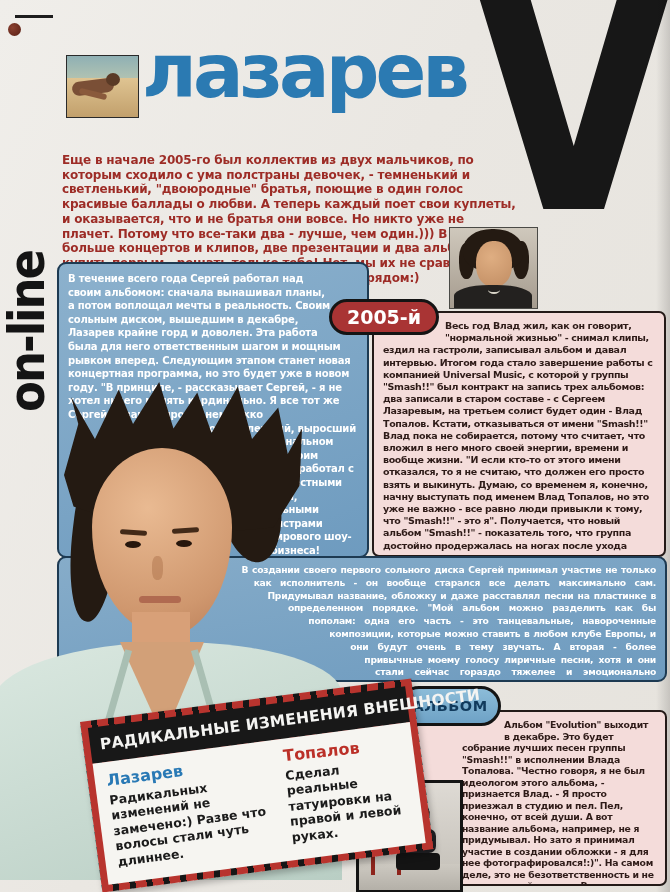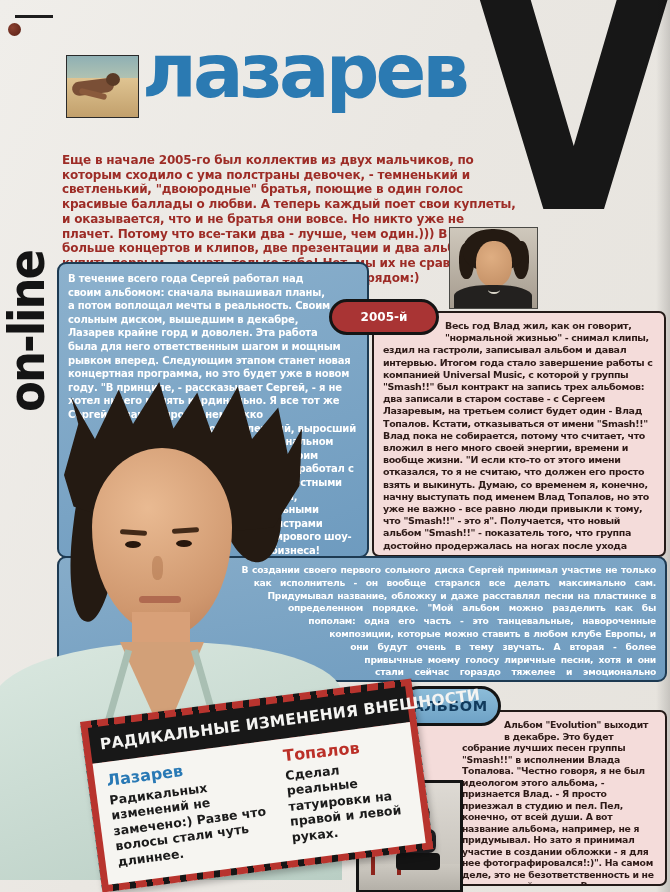--- a/index.html
+++ b/index.html
@@ -49,21 +49,21 @@
   .sbox{position:absolute;left:57px;top:262px;width:312px;height:296px;box-sizing:border-box;
         background:linear-gradient(160deg,#8cb1cd,#6e9bbf);border:2px solid #1d3a52;border-radius:9px;
         padding:8px 9px;color:#fff;font-size:10px;font-weight:bold;line-height:13.6px;
         letter-spacing:-.2px;overflow:hidden;z-index:2;}
   .sbox .fl-hair{float:left;width:260px;height:278px;
         shape-outside:polygon(0% 55%,48% 55%,56% 63%,62% 73%,70% 84%,78% 100%,0% 100%);}
   .sbox .fl-badge{float:right;width:26px;height:34px;margin-top:26px;}
 
   
   .badge-year{position:absolute;left:329px;top:299px;width:104px;height:30px;background:#a93434;
-        border:3px solid #141414;border-radius:18px;color:#fff;font-size:12px;font-weight:bold;
+        border:3px solid #141414;border-radius:18px;color:#fff;font-size:19px;font-weight:bold;
         text-align:center;line-height:30px;z-index:7;}
   .badge-album{position:absolute;left:399px;top:686px;width:96px;height:34px;
         background:linear-gradient(#8cbcd8,#6ea2c6);border:3px solid #141414;border-radius:20px;
         color:#113a5c;font-size:14.5px;font-weight:bold;text-align:center;line-height:34px;
         letter-spacing:.5px;z-index:7;}
 
   
   .vbox{position:absolute;left:372px;top:311px;width:294px;height:246px;box-sizing:border-box;
         background:#f4dcda;border:2px solid #241a18;border-radius:7px;padding:7px 9px;
         color:#2e1b18;font-size:9.5px;font-weight:bold;line-height:12.2px;letter-spacing:-.35px;

